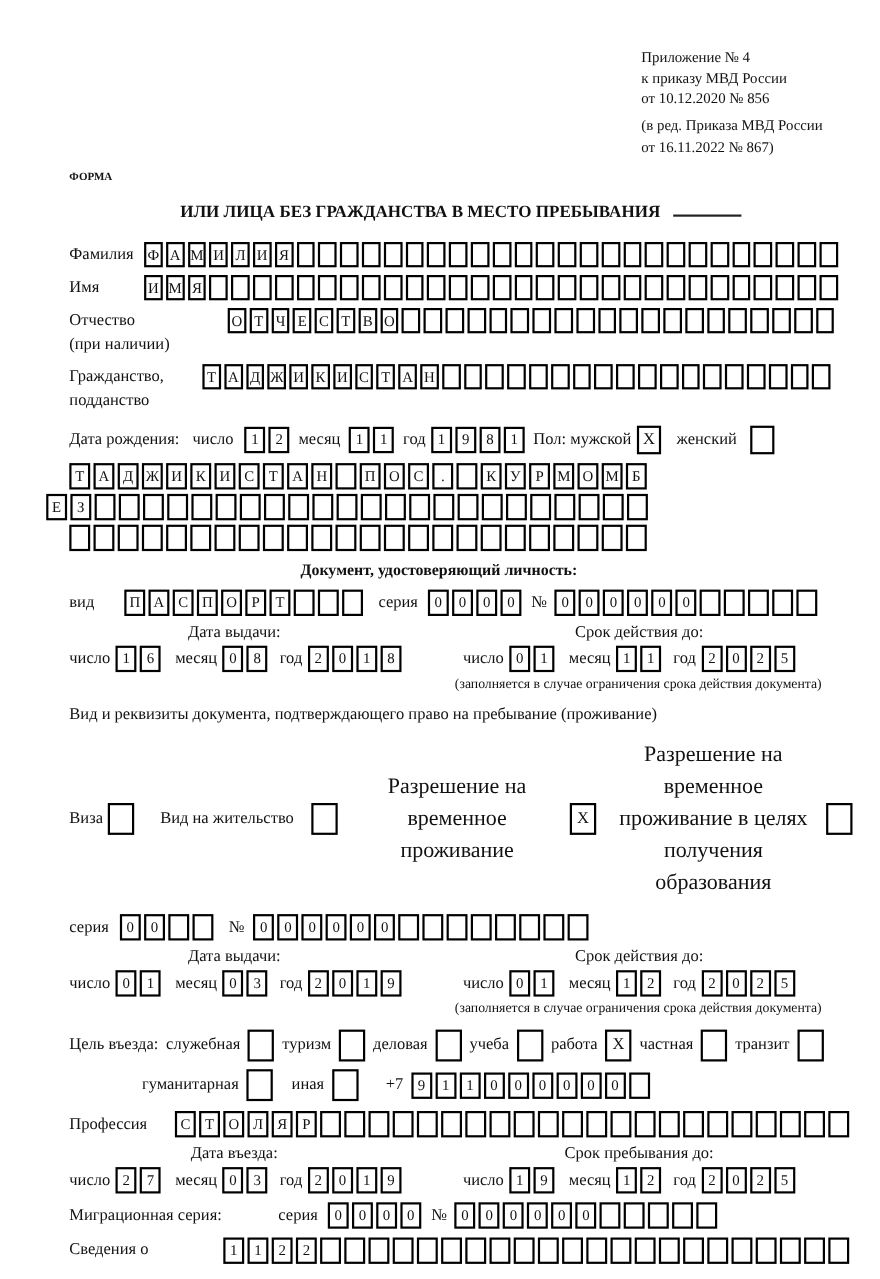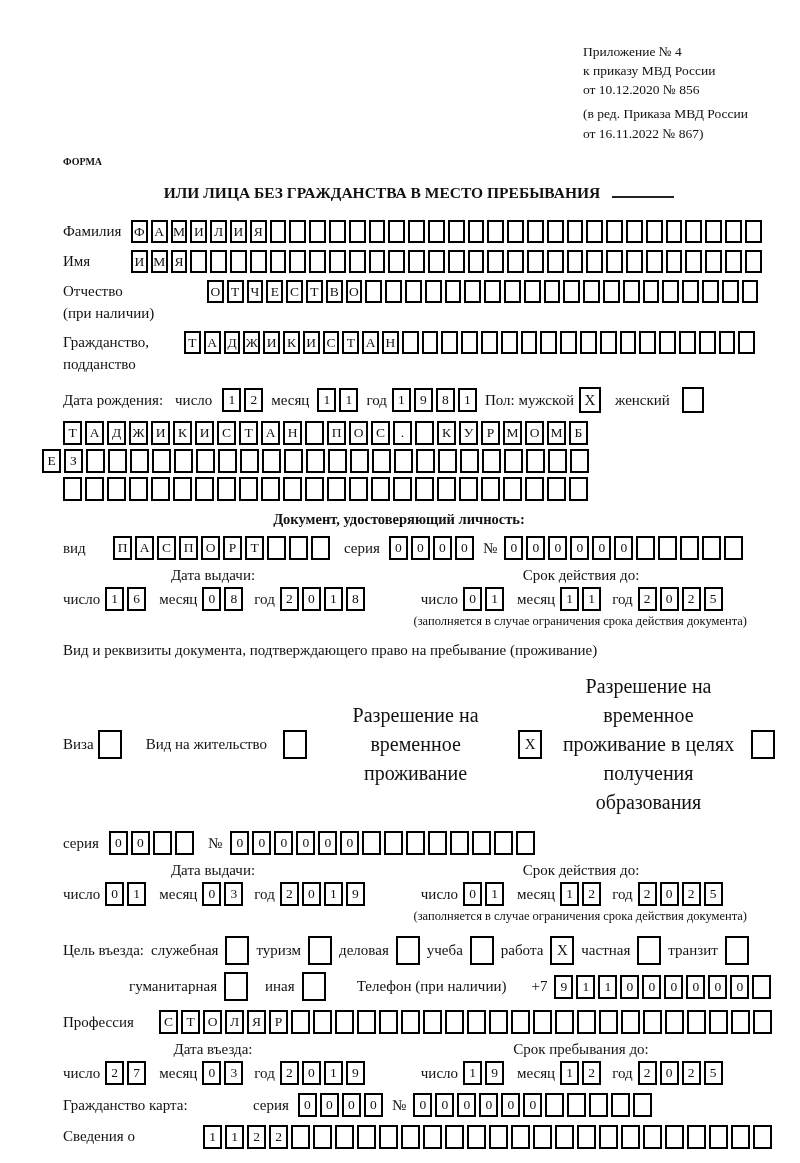--- a/index.html
+++ b/index.html
@@ -525,21 +525,20 @@
       <span class="cbx"></span>
       <span class="lb">транзит</span>
       <span class="cbx"></span>
     </div>
 
     <div class="purpose indent66" style="margin-top:7px;">
       <span class="lb">гуманитарная</span>
       <span class="cbx"></span>
       <span class="lb" style="margin-left:10px;">иная</span>
       <span class="cbx"></span>
-      <span class="lb" style="margin-left:24px;">Телефон (при наличии)</span>
       <span class="lb" style="margin-left:18px;">+7</span>
       <span class="cells md">
           <span class="cell">9</span>
           <span class="cell">1</span>
           <span class="cell">1</span>
           <span class="cell">0</span>
           <span class="cell">0</span>
           <span class="cell">0</span>
           <span class="cell">0</span>
           <span class="cell">0</span>
@@ -621,21 +620,21 @@
         <span class="cells md">
             <span class="cell">2</span>
             <span class="cell">0</span>
             <span class="cell">2</span>
             <span class="cell">5</span>
           </span>
       </span>
     </div>
 
     <div class="frow" style="align-items:center;margin-top:8px;">
-      <span class="lb w152">Гражданство карта:</span>
+      <span class="lb w152">Миграционная серия:</span>
       <span class="lb" style="margin-left:38px;margin-right:9px;">серия</span>
       <span class="cells md">
           <span class="cell">0</span>
           <span class="cell">0</span>
           <span class="cell">0</span>
           <span class="cell">0</span>
         </span>
       <span class="lb" style="margin:0 7px 0 9px;">№</span>
       <span class="cells md">
           <span class="cell">0</span>

